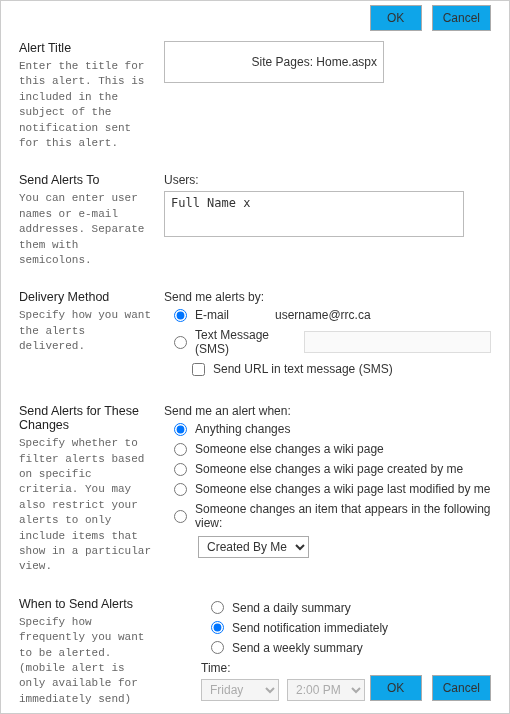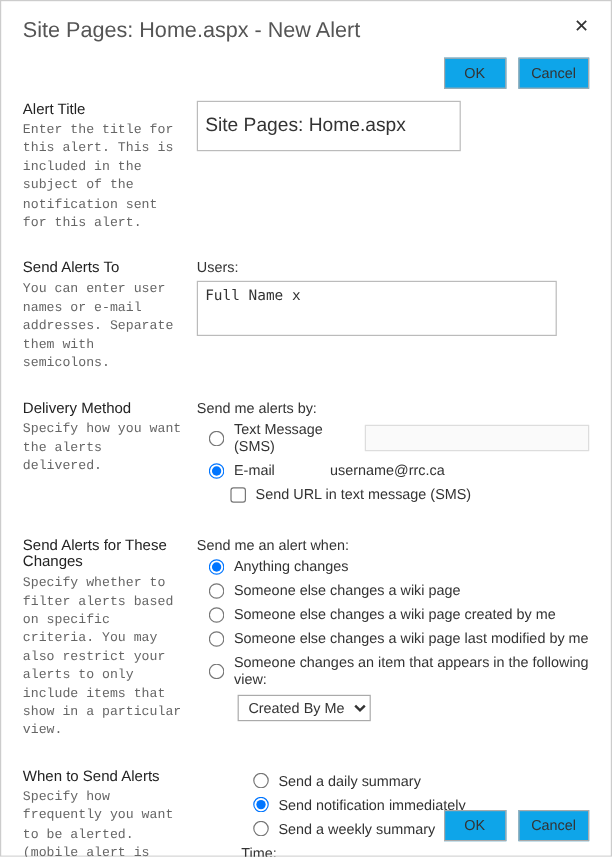--- a/index.html
+++ b/index.html
@@ -75,22 +75,23 @@
     color: #666;
     line-height: 1.4;
     font-family: Liberation Mono, monospace;
   }
   .text-input {
     width: 100%;
     max-width: 220px;
     height: 22px;
     border: 1px solid #bbb;
     padding: 20px 6px;
-    font-size: 16px;
-    color: #333;
+    font-size: 12px;
+    color: #333;
+    text-align: right;
   }
   .user-box {
     width: 300px;
     height: 46px;
     border: 1px solid #bbb;
     padding: 4px 6px;
     font-size: 12px;
     color: #333;
     resize: none;
   }
@@ -159,24 +160,20 @@
     bottom: 0;
     right: 0;
   }
   .sub-indent { margin-left: 10px; }
 </style>
 </head>
 <body>
 
 <div class="dialog">
 
-  <div class="dialog-header">
-    <div class="dialog-title">Site Pages: Home.aspx - New Alert</div>
-    <div class="close-x">✕</div>
-  </div>
 
   <div class="top-buttons">
     <button class="btn">OK</button>
     <button class="btn">Cancel</button>
   </div>
 
   <div class="content">
 
     <div class="section">
       <div class="left-col">
@@ -201,28 +198,28 @@
 
     <div class="section">
       <div class="left-col">
         <div class="sec-title">Delivery Method</div>
         <div class="sec-desc">Specify how you want the alerts delivered.</div>
       </div>
       <div class="right-col">
         <span class="field-label">Send me alerts by:</span>
         <div class="sub-indent">
           <div class="radio-row">
+            <input type="radio" name="deliv" checked="" style="">
+            <span>E-mail</span>
+            <span class="email-addr">username@rrc.ca</span>
+          </div>
+          <div class="radio-row">
             <input type="radio" name="deliv" style="">
             <span>Text Message (SMS)</span>
             <input class="sms-input" type="text" style="">
-          </div>
-          <div class="radio-row">
-            <input type="radio" name="deliv" checked="" style="">
-            <span>E-mail</span>
-            <span class="email-addr">username@rrc.ca</span>
           </div>
           <div class="radio-row" style="margin-left:18px;">
             <input type="checkbox" style="">
             <span>Send URL in text message (SMS)</span>
           </div>
         </div>
       </div>
     </div>
 
     <div class="section">

